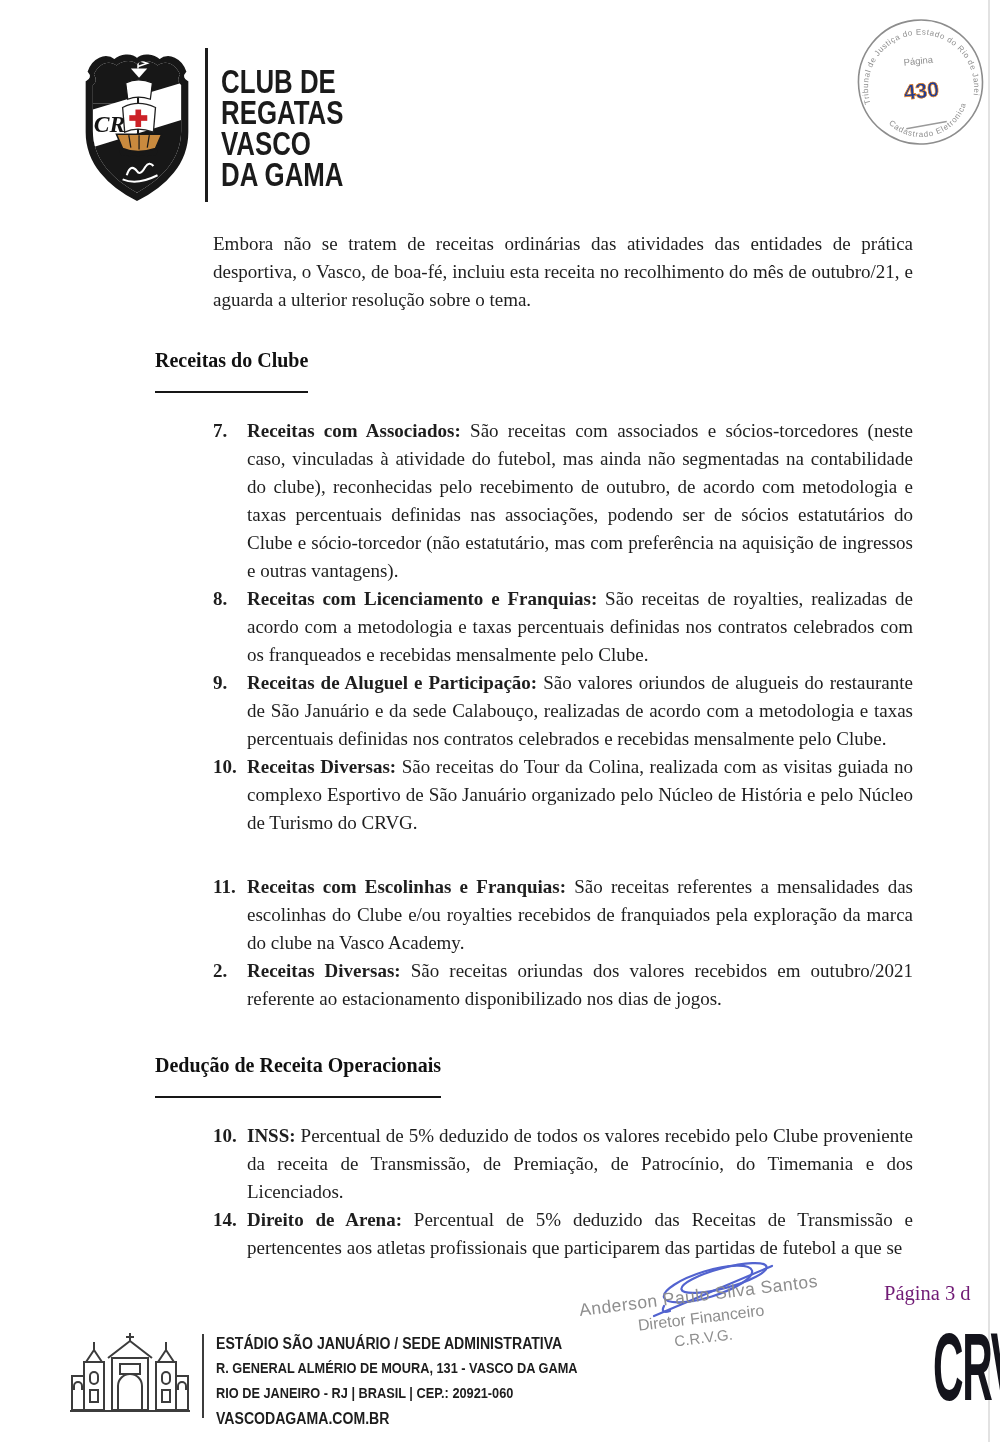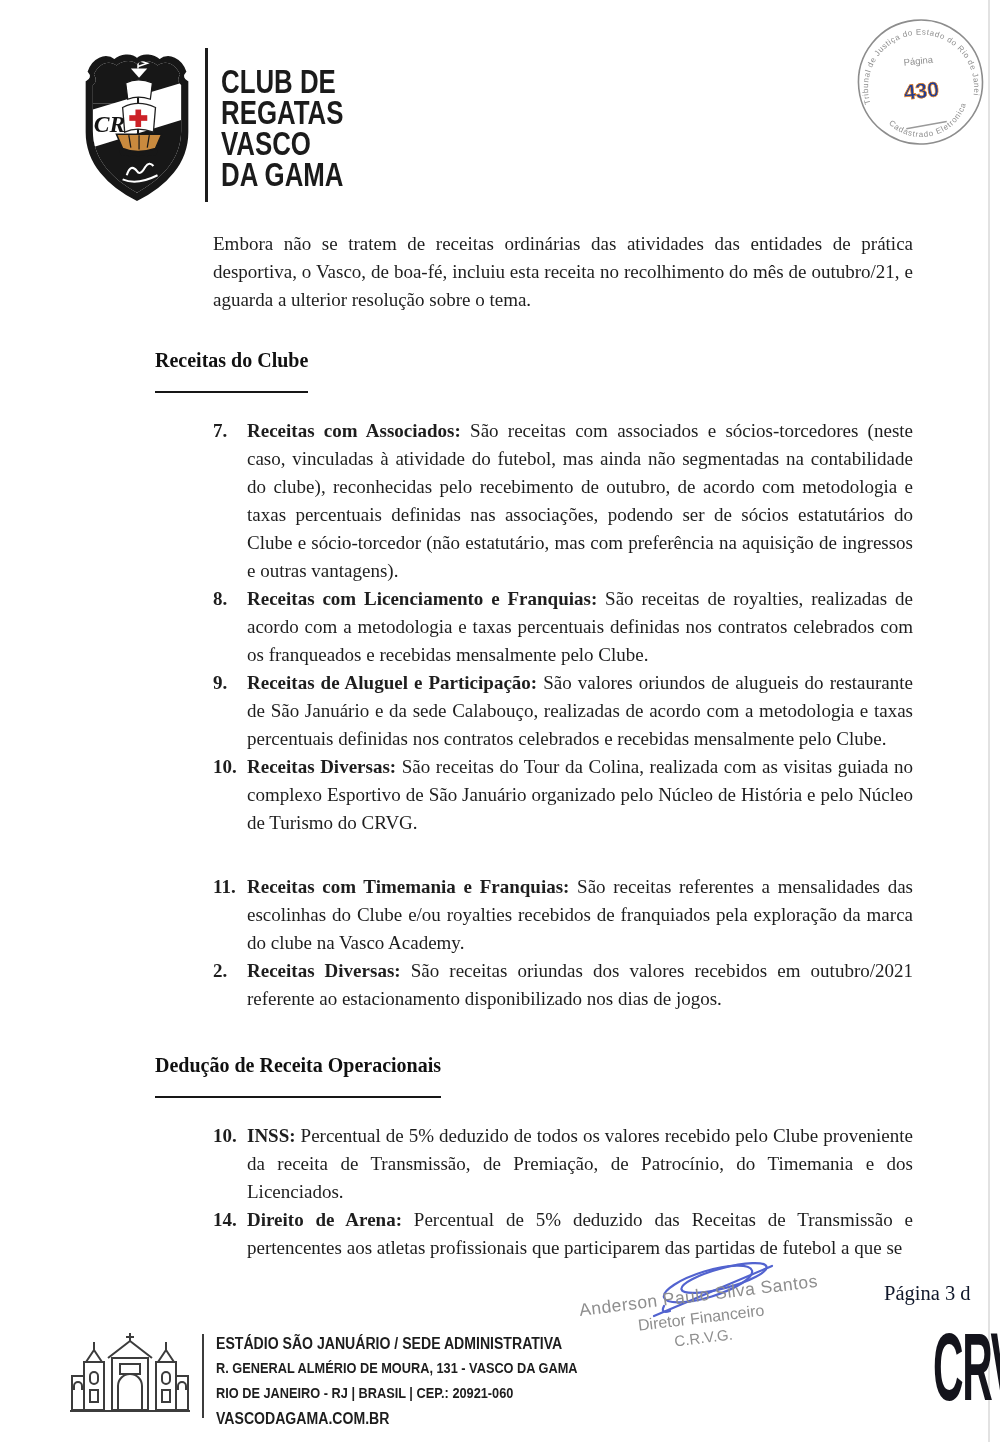--- a/index.html
+++ b/index.html
@@ -34,21 +34,21 @@
   
   .sig-scribble { position:absolute; left:640px; top:1248px; }
   .sig-stamp {
     position:absolute; left:578px; top:1300px; width:240px;
     transform:rotate(-7deg); transform-origin:left top;
     font-family:"Liberation Sans", sans-serif; color:#8e8e8e; text-align:center;
   }
   .sig-name  { font-size:17.5px; letter-spacing:0.5px; white-space:nowrap; }
   .sig-title { font-size:16px; margin-top:3px; }
   .sig-org   { font-size:15px; margin-top:2px; }
-  .page-num { position:absolute; left:884px; top:1282px; font-size:20.5px; color:#0f172a; white-space:nowrap; }
+  .page-num { position:absolute; left:884px; top:1282px; font-size:20.5px; color:#701a75; white-space:nowrap; }
   
   .footer-icon { position:absolute; left:70px; top:1328px; }
   .footer-divider { position:absolute; left:202px; top:1334px; width:2px; height:84px; background:#3c3c3c; }
   .footer-address {
     position:absolute; left:216px; top:1331px;
     font-family:"Liberation Sans", sans-serif; font-weight:bold; color:#1d1d1d;
     transform:scaleX(0.88); transform-origin:left top; white-space:nowrap;
   }
   .footer-address .l1 { font-size:16px; line-height:25px; }
   .footer-address .l2 { font-size:14.5px; line-height:25px; }
@@ -163,21 +163,21 @@
           <li>
             <span class="num">10.</span><b>Receitas Diversas: </b><span>São receitas do Tour da Colina, realizada com as visitas guiada no complexo Esportivo de São Januário organizado pelo Núcleo de História e pelo Núcleo de Turismo do CRVG.</span>
           </li>
         </ol>
     </div>
 
     <div class="sec" style="margin-top:36px;">
       <ol>
 
           <li>
-            <span class="num">11.</span><b>Receitas com Timemania e Franquias: </b><span>São receitas referentes a mensalidades das escolinhas do Clube e/ou royalties recebidos de franquiados pela exploração da marca do clube na Vasco Academy.</span>
+            <span class="num">11.</span><b>Receitas com Escolinhas e Franquias: </b><span>São receitas referentes a mensalidades das escolinhas do Clube e/ou royalties recebidos de franquiados pela exploração da marca do clube na Vasco Academy.</span>
           </li>
 
           <li>
             <span class="num">2.</span><b>Receitas Diversas: </b><span>São receitas oriundas dos valores recebidos em outubro/2021 referente ao estacionamento disponibilizado nos dias de jogos.</span>
           </li>
         </ol>
     </div>
 
     <div class="sec" style="margin-top:38px;">
       <div class="doc-heading">

